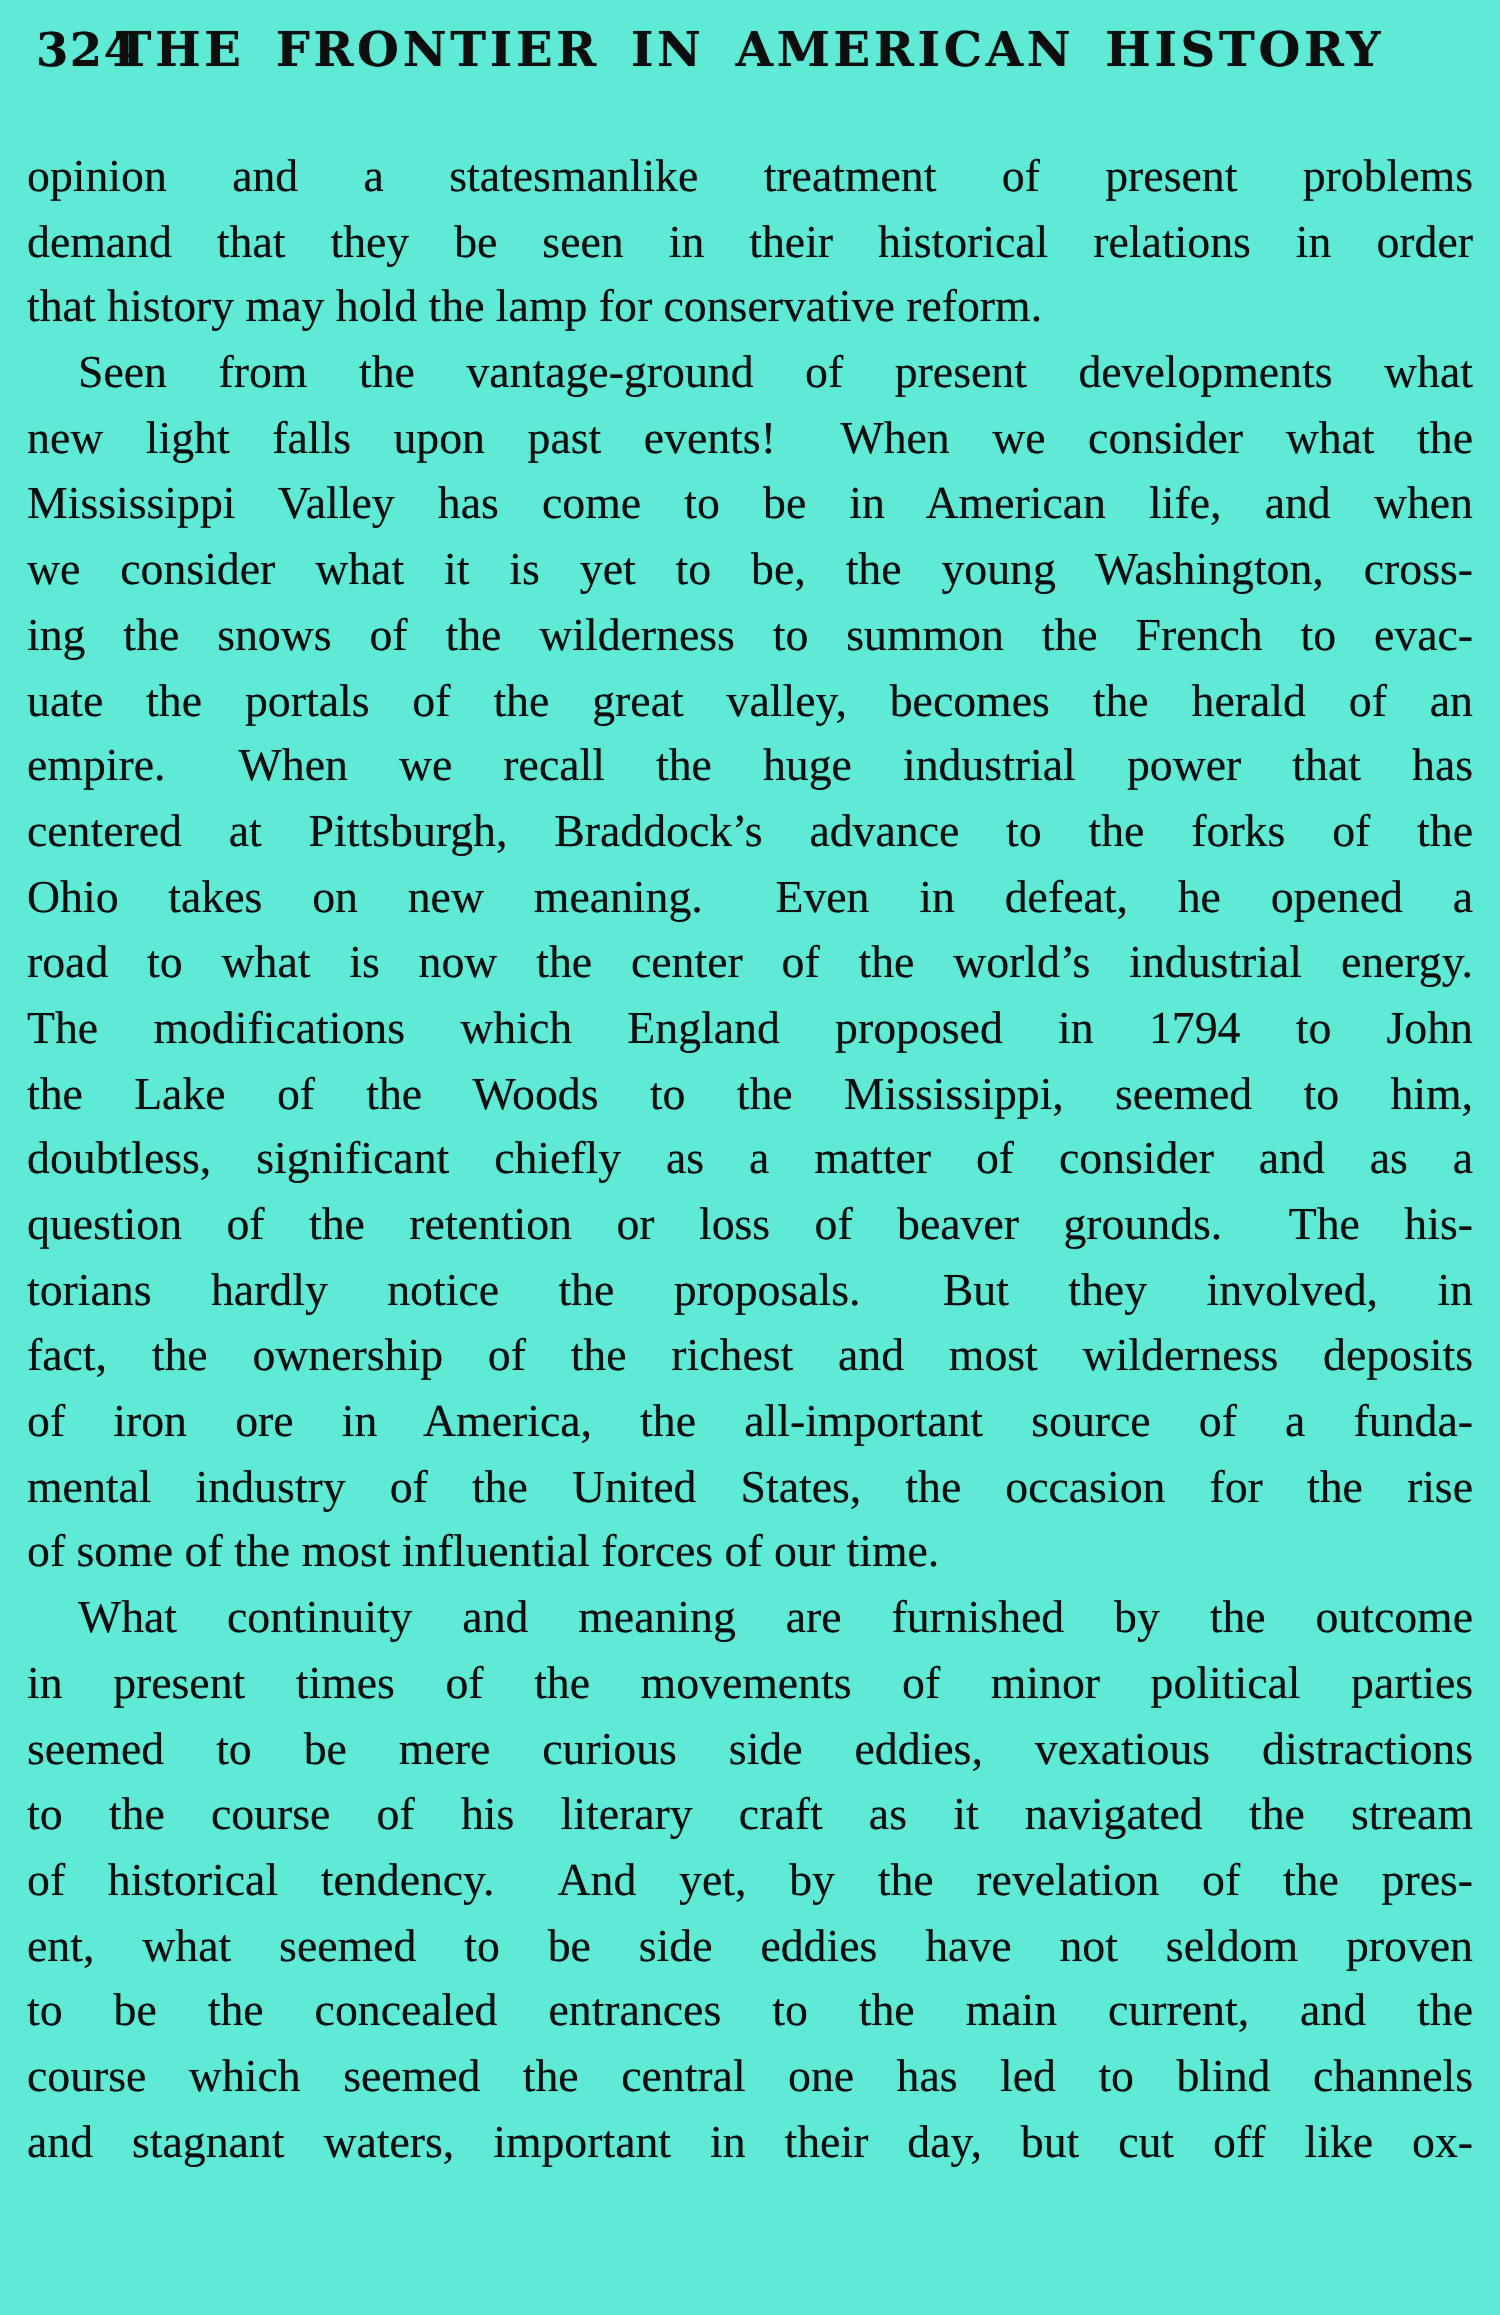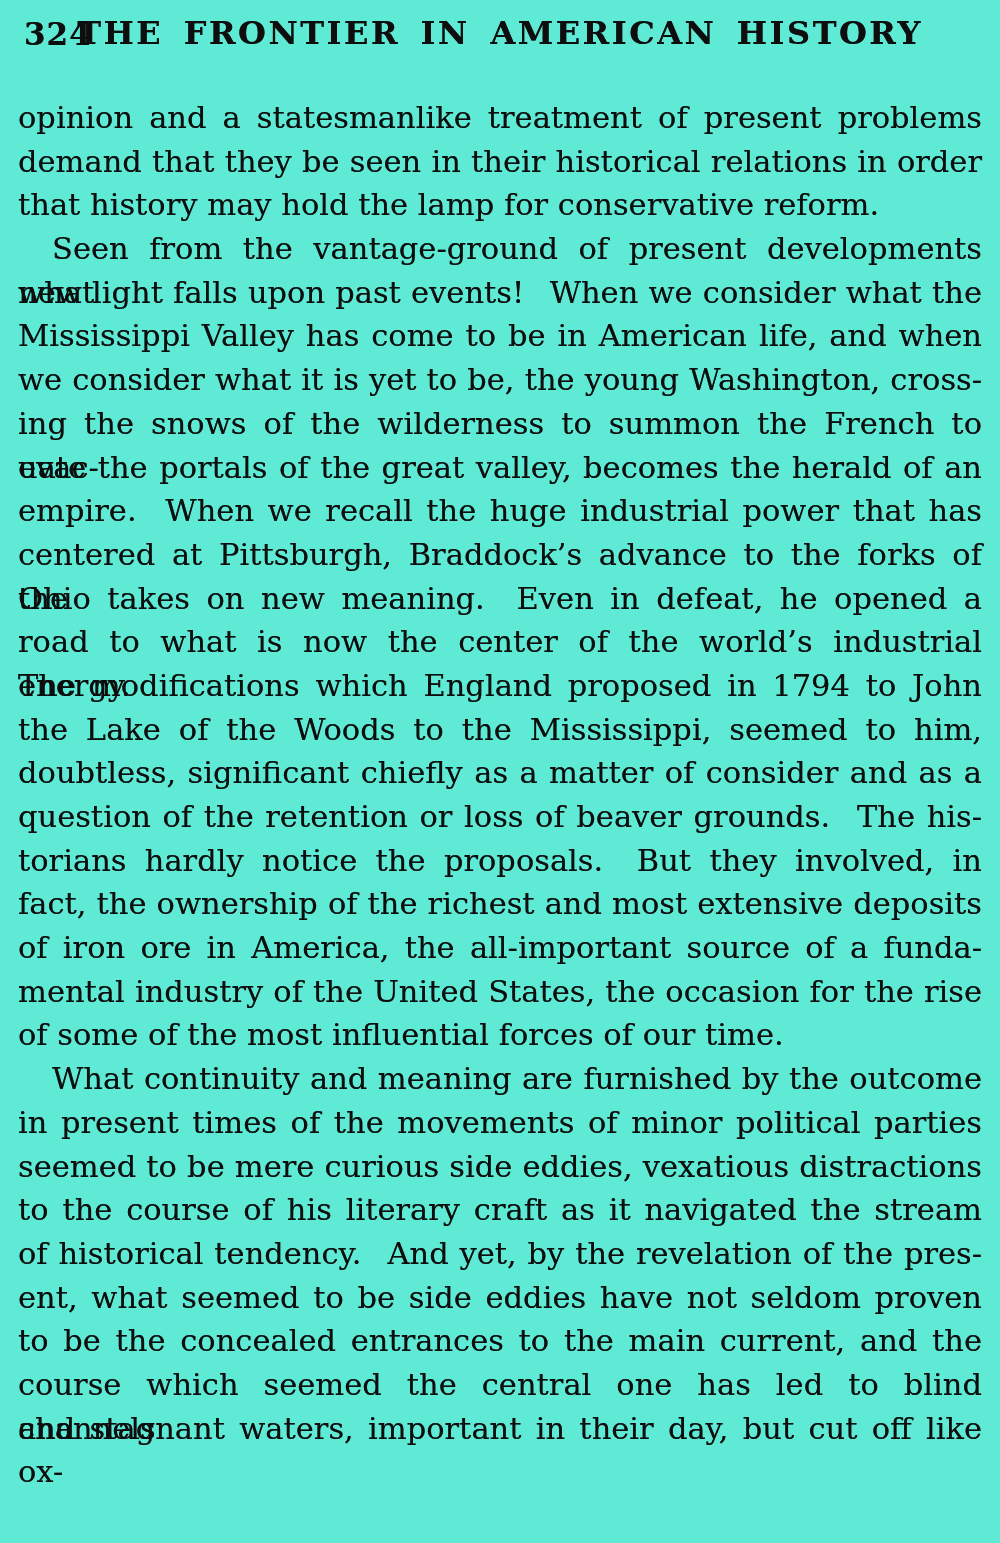--- a/index.html
+++ b/index.html
@@ -39,20 +39,21 @@
     font-weight: bold;
     letter-spacing: 2.5px;
     word-spacing: 7px;
     text-shadow: 0 0 0.6px rgba(0,0,0,0.65);
   }
   .page-body {
     position: absolute;
     top: 96px;
     left: 18px;
     width: 964px;
+    font-family: Liberation Serif, serif;
   }
   .paragraph {
     margin: 0;
   }
   .line {
     font-size: 30.5px;
     line-height: 43.7px;
     height: 43.7px;
     text-align: justify;
     text-align-last: justify;
@@ -88,21 +89,21 @@
         <div class="line">uate the portals of the great valley, becomes the herald of an</div>
         <div class="line">empire.  When we recall the huge industrial power that has</div>
         <div class="line">centered at Pittsburgh, Braddock’s advance to the forks of the</div>
         <div class="line">Ohio takes on new meaning.  Even in defeat, he opened a</div>
         <div class="line">road to what is now the center of the world’s industrial energy.</div>
         <div class="line">The modifications which England proposed in 1794 to John</div>
         <div class="line">the Lake of the Woods to the Mississippi, seemed to him,</div>
         <div class="line">doubtless, significant chiefly as a matter of consider and as a</div>
         <div class="line">question of the retention or loss of beaver grounds.  The his-</div>
         <div class="line">torians hardly notice the proposals.  But they involved, in</div>
-        <div class="line">fact, the ownership of the richest and most extensive deposits</div>
+        <div class="line">fact, the ownership of the richest and most wilderness deposits</div>
         <div class="line">of iron ore in America, the all-important source of a funda-</div>
         <div class="line">mental industry of the United States, the occasion for the rise</div>
         <div class="line no-justify">of some of the most influential forces of our time.</div>
       </div>
       <div class="paragraph">
         <div class="line indent">What continuity and meaning are furnished by the outcome</div>
         <div class="line">in present times of the movements of minor political parties</div>
         <div class="line">seemed to be mere curious side eddies, vexatious distractions</div>
         <div class="line">to the course of his literary craft as it navigated the stream</div>
         <div class="line">of historical tendency.  And yet, by the revelation of the pres-</div>

